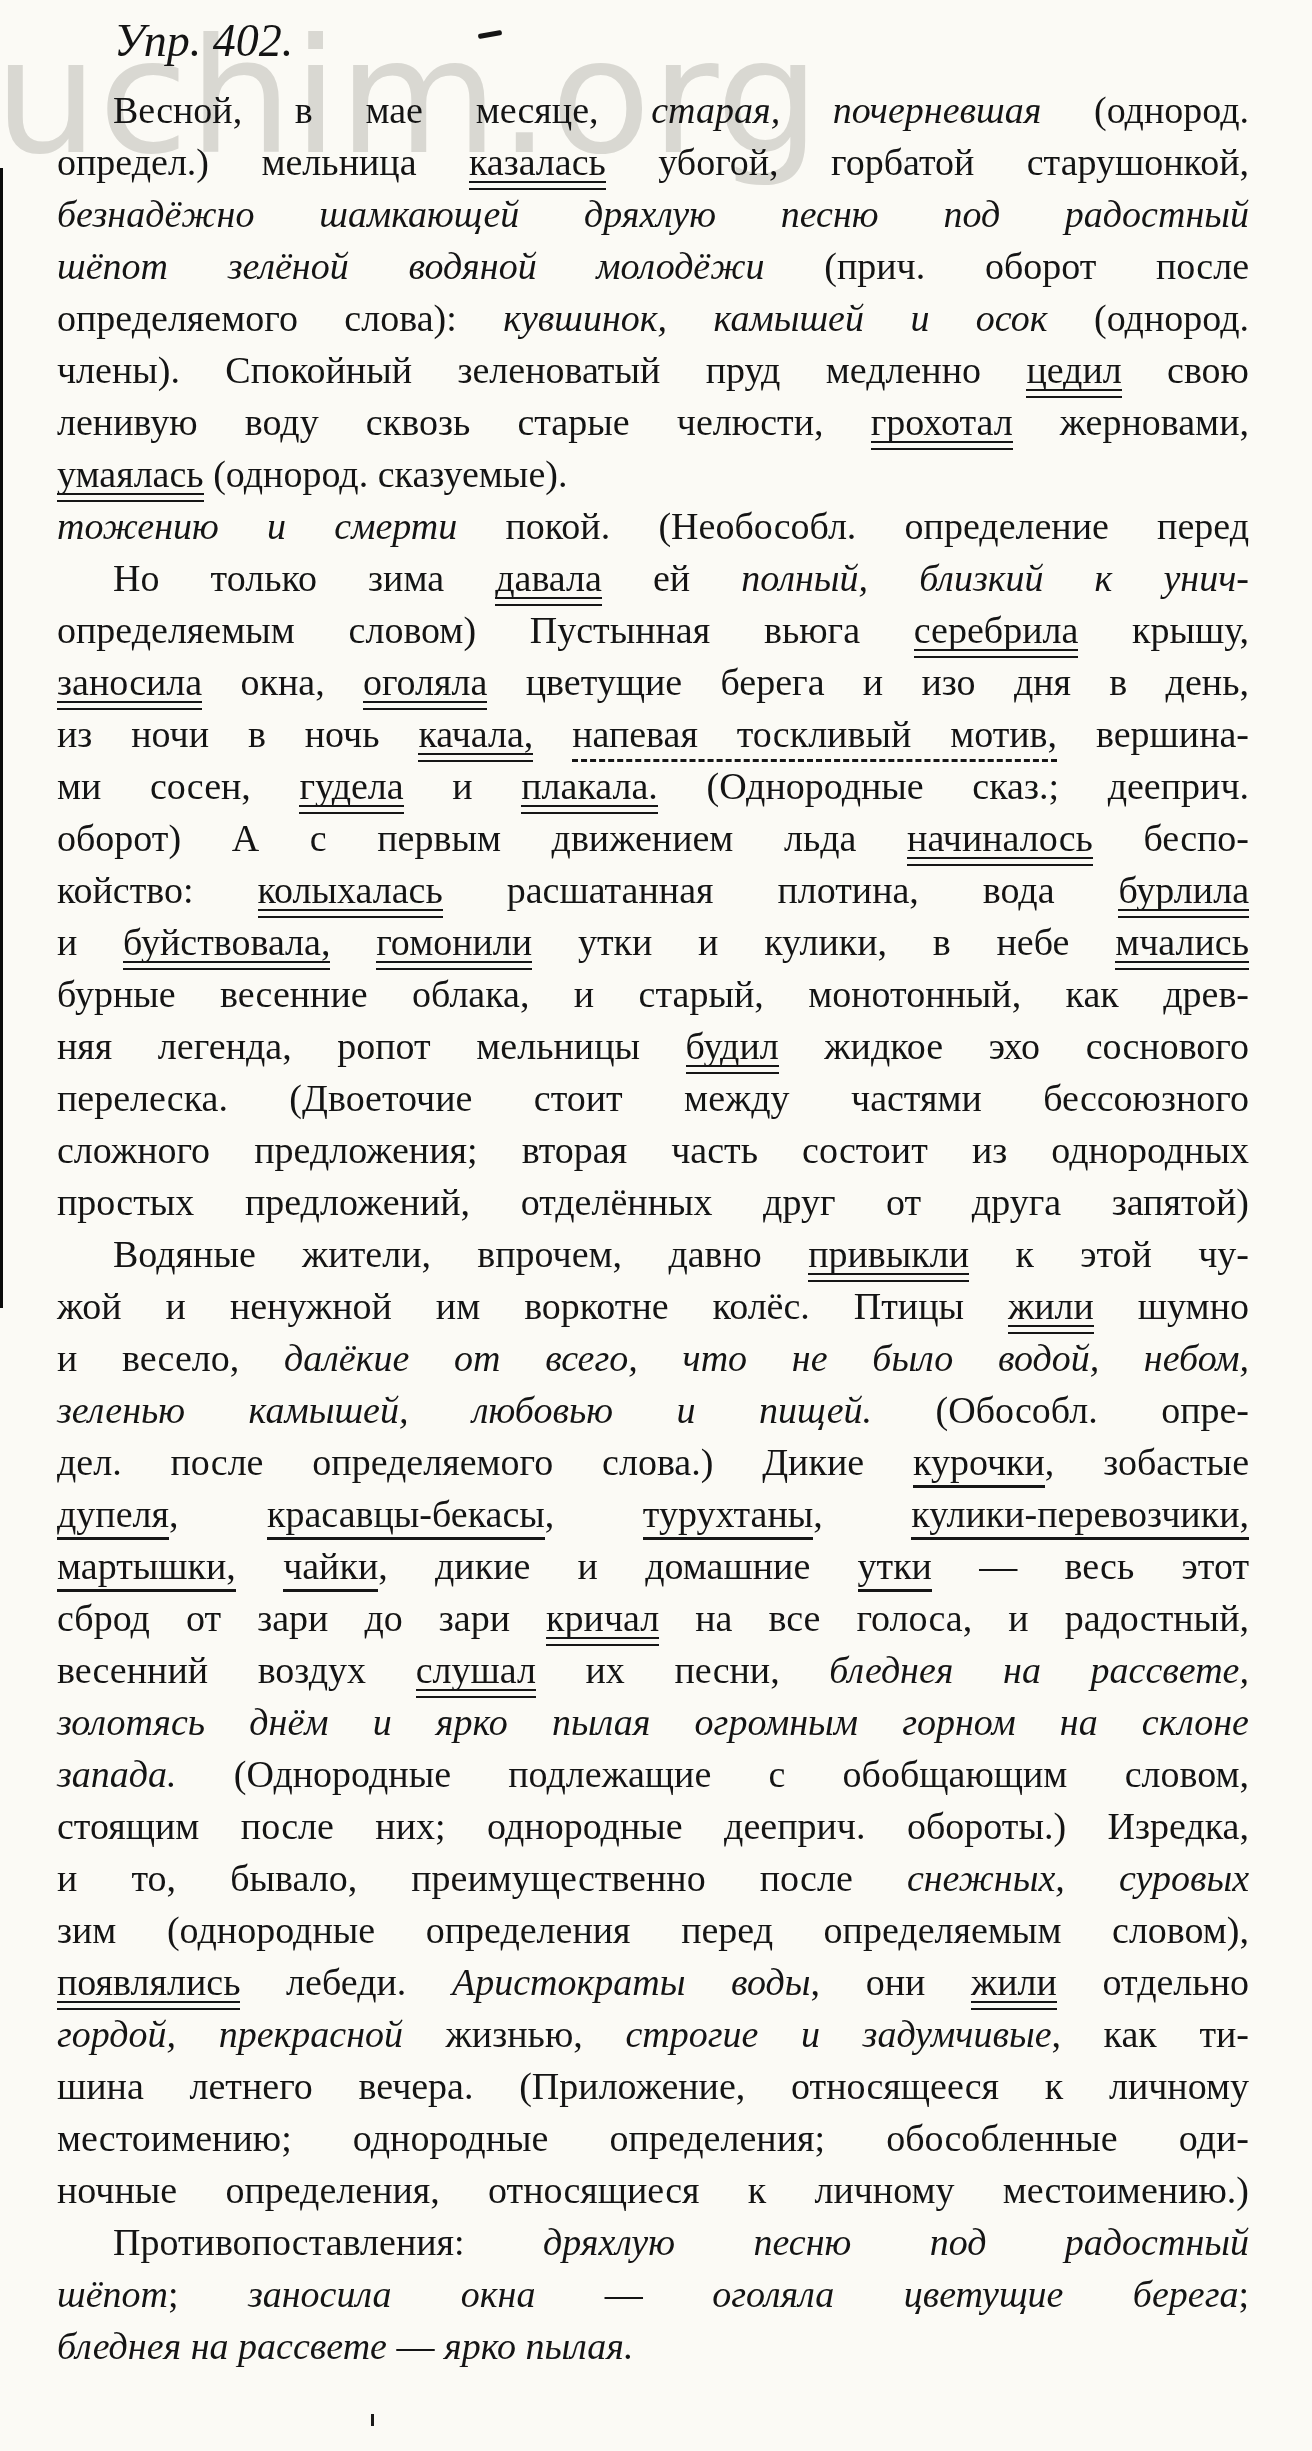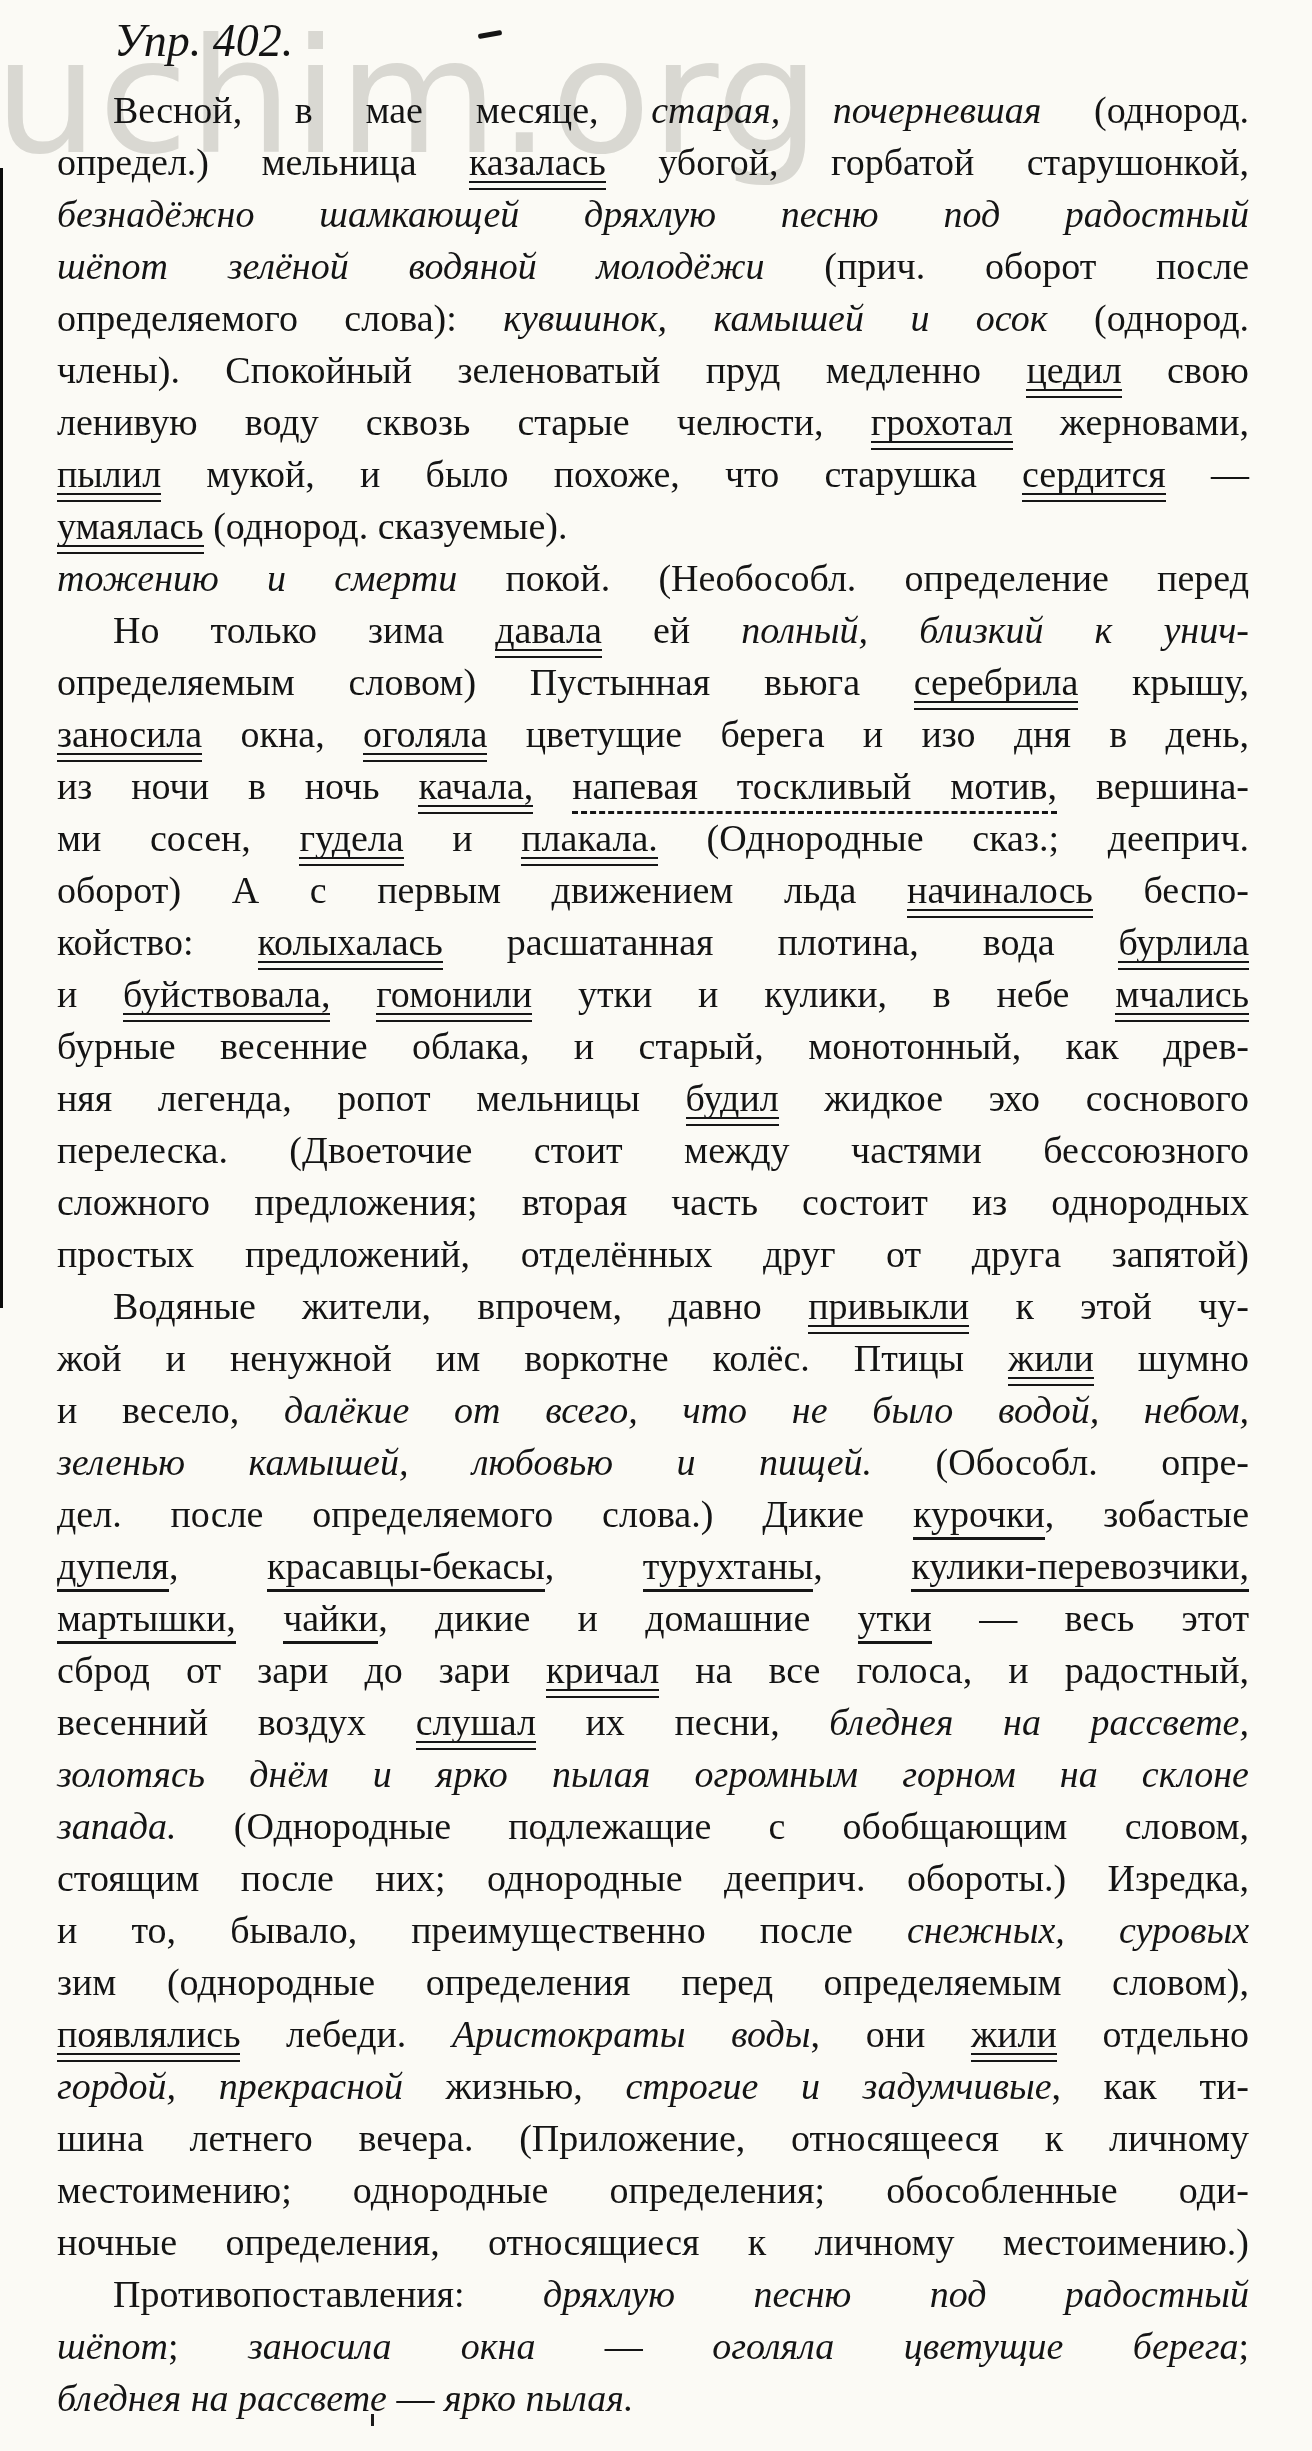--- a/index.html
+++ b/index.html
@@ -73,21 +73,20 @@
 <div class="watermark">uchim.org</div>
 <div class="page-title">Упр. 402.</div>
 <div class="text-block">
     <div class="line j ind"><span>Весной, в мае месяце, </span><span class="i">старая, почерневшая</span><span> (однород.</span></div>
     <div class="line j"><span>определ.) мельница </span><span class="u2">казалась</span><span> убогой, горбатой старушонкой,</span></div>
     <div class="line j"><span class="i">безнадёжно шамкающей дряхлую песню под радостный</span></div>
     <div class="line j"><span class="i">шёпот зелёной водяной молодёжи</span><span> (прич. оборот после</span></div>
     <div class="line j"><span>определяемого слова): </span><span class="i">кувшинок, камышей и осок</span><span> (однород.</span></div>
     <div class="line j"><span>члены). Спокойный зеленоватый пруд медленно </span><span class="u2">цедил</span><span> свою</span></div>
     <div class="line j"><span>ленивую воду сквозь старые челюсти, </span><span class="u2">грохотал</span><span> жерновами,</span></div>
-    <div class="line j"><span class="u2">пылил</span><span> мукой, и было похоже, что старушка </span><span class="u2">сердится</span><span> —</span></div>
     <div class="line nj"><span class="u2">умаялась</span><span> (однород. сказуемые).</span></div>
     <div class="line j"><span class="i">тожению и смерти</span><span> покой. (Необособл. определение перед</span></div>
     <div class="line j ind"><span>Но только зима </span><span class="u2">давала</span><span> ей </span><span class="i">полный, близкий к унич-</span></div>
     <div class="line j"><span>определяемым словом) Пустынная вьюга </span><span class="u2">серебрила</span><span> крышу,</span></div>
     <div class="line j"><span class="u2">заносила</span><span> окна, </span><span class="u2">оголяла</span><span> цветущие берега и изо дня в день,</span></div>
     <div class="line j"><span>из ночи в ночь </span><span class="u2">качала,</span><span> </span><span class="dd">напевая тоскливый мотив,</span><span> вершина-</span></div>
     <div class="line j"><span>ми сосен, </span><span class="u2">гудела</span><span> и </span><span class="u2">плакала.</span><span> (Однородные сказ.; дееприч.</span></div>
     <div class="line j"><span>оборот) А с первым движением льда </span><span class="u2">начиналось</span><span> беспо-</span></div>
     <div class="line j"><span>койство: </span><span class="u2">колыхалась</span><span> расшатанная плотина, вода </span><span class="u2">бурлила</span></div>
     <div class="line j"><span>и </span><span class="u2">буйствовала,</span><span> </span><span class="u2">гомонили</span><span> утки и кулики, в небе </span><span class="u2">мчались</span></div>

